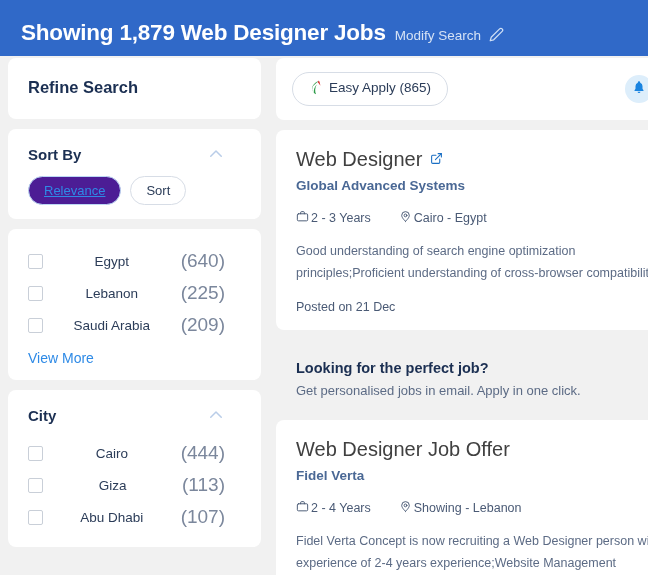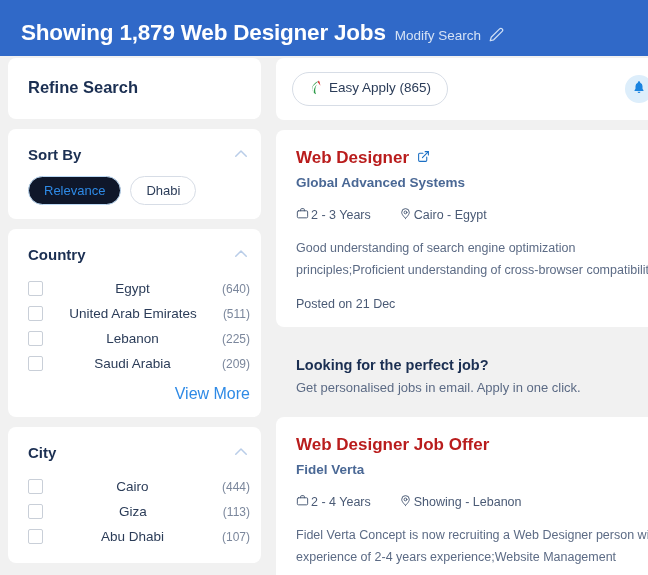--- a/index.html
+++ b/index.html
@@ -80,21 +80,21 @@
   }
 
   
   .refine-card { padding: 20px 20px 22px 20px; }
   .refine-title {
     font-size: 16.5px;
     font-weight: bold;
     color: #1b2f52;
   }
 
-  .facet { padding: 16px 11px 14px 20px; }
+  .facet { padding: 16px 36px 14px 20px; }
   .facet-head {
     display: flex;
     align-items: center;
     justify-content: space-between;
     margin-bottom: 13px;
     cursor: pointer;
   }
   .facet-title {
     font-size: 15px;
     font-weight: bold;
@@ -104,23 +104,24 @@
 
   .pills { display: flex; gap: 9px; }
   .pill {
     border-radius: 16px;
     padding: 6px 15px;
     font-size: 13px;
     cursor: pointer;
     white-space: nowrap;
   }
   .pill-selected {
-    background: #0f172a;
+    background: #4c1d95;
     border: 1px solid #bcd9f4;
     color: #2e8ae6;
+    text-decoration: underline;
   }
   .pill-plain {
     background: #ffffff;
     border: 1px solid #d7dde6;
     color: #2b3c58;
   }
 
   .facet-list { display: block; }
   .facet-row {
     display: flex;
@@ -137,28 +138,27 @@
     border: 1px solid #c9cfd8;
     border-radius: 2px;
     background: #fff;
   }
   .facet-label {
     font-size: 13.5px;
     color: #2b3c58;
     white-space: nowrap;
   }
   .facet-count {
-    font-size: 12px;
+    font-size: 19px;
     color: #7b879c;
     white-space: nowrap;
   }
   .view-more {
-    text-align: right;
     color: #2e8ae6;
-    font-size: 16px;
+    font-size: 14px;
     margin-top: 9px;
     cursor: pointer;
   }
 
   
   .topbar {
     display: flex;
     align-items: center;
     justify-content: space-between;
     padding: 14px 16px;
@@ -189,23 +189,23 @@
   }
 
   
   .job-card { padding: 18px 20px 16px 20px; }
   .job-title-row {
     display: flex;
     align-items: center;
     gap: 8px;
   }
   .job-title {
-    font-size: 17px;
-    font-weight: bold;
-    color: #b91c1c;
+    font-size: 20px;
+    font-weight: normal;
+    color: #404040;
     white-space: nowrap;
     cursor: pointer;
   }
   .job-company {
     font-size: 13.5px;
     font-weight: bold;
     color: #4a6895;
     margin-top: 7px;
     white-space: nowrap;
     cursor: pointer;
@@ -291,43 +291,30 @@
       <div class="facet-head">
         <span class="facet-title">Sort By</span>
         <span class="chevron">
           <svg width="18" height="18" viewBox="0 0 24 24" fill="none" stroke="#b9cde8" stroke-width="2" stroke-linecap="round" stroke-linejoin="round">
             <polyline points="5 15 12 8 19 15"></polyline>
           </svg>
         </span>
       </div>
       <div class="pills">
         <div class="pill pill-selected">Relevance</div>
-        <div class="pill pill-plain">Dhabi</div>
+        <div class="pill pill-plain">Sort</div>
       </div>
     </div>
 
     <div class="card facet">
-      <div class="facet-head">
-        <span class="facet-title">Country</span>
-        <span class="chevron">
-          <svg width="18" height="18" viewBox="0 0 24 24" fill="none" stroke="#b9cde8" stroke-width="2" stroke-linecap="round" stroke-linejoin="round">
-            <polyline points="5 15 12 8 19 15"></polyline>
-          </svg>
-        </span>
-      </div>
       <div class="facet-list">
         <div class="facet-row">
           <span class="checkbox"></span>
           <span class="facet-label">Egypt</span>
           <span class="facet-count">(640)</span>
-        </div>
-        <div class="facet-row">
-          <span class="checkbox"></span>
-          <span class="facet-label">United Arab Emirates</span>
-          <span class="facet-count">(511)</span>
         </div>
         <div class="facet-row">
           <span class="checkbox"></span>
           <span class="facet-label">Lebanon</span>
           <span class="facet-count">(225)</span>
         </div>
         <div class="facet-row">
           <span class="checkbox"></span>
           <span class="facet-label">Saudi Arabia</span>
           <span class="facet-count">(209)</span>

